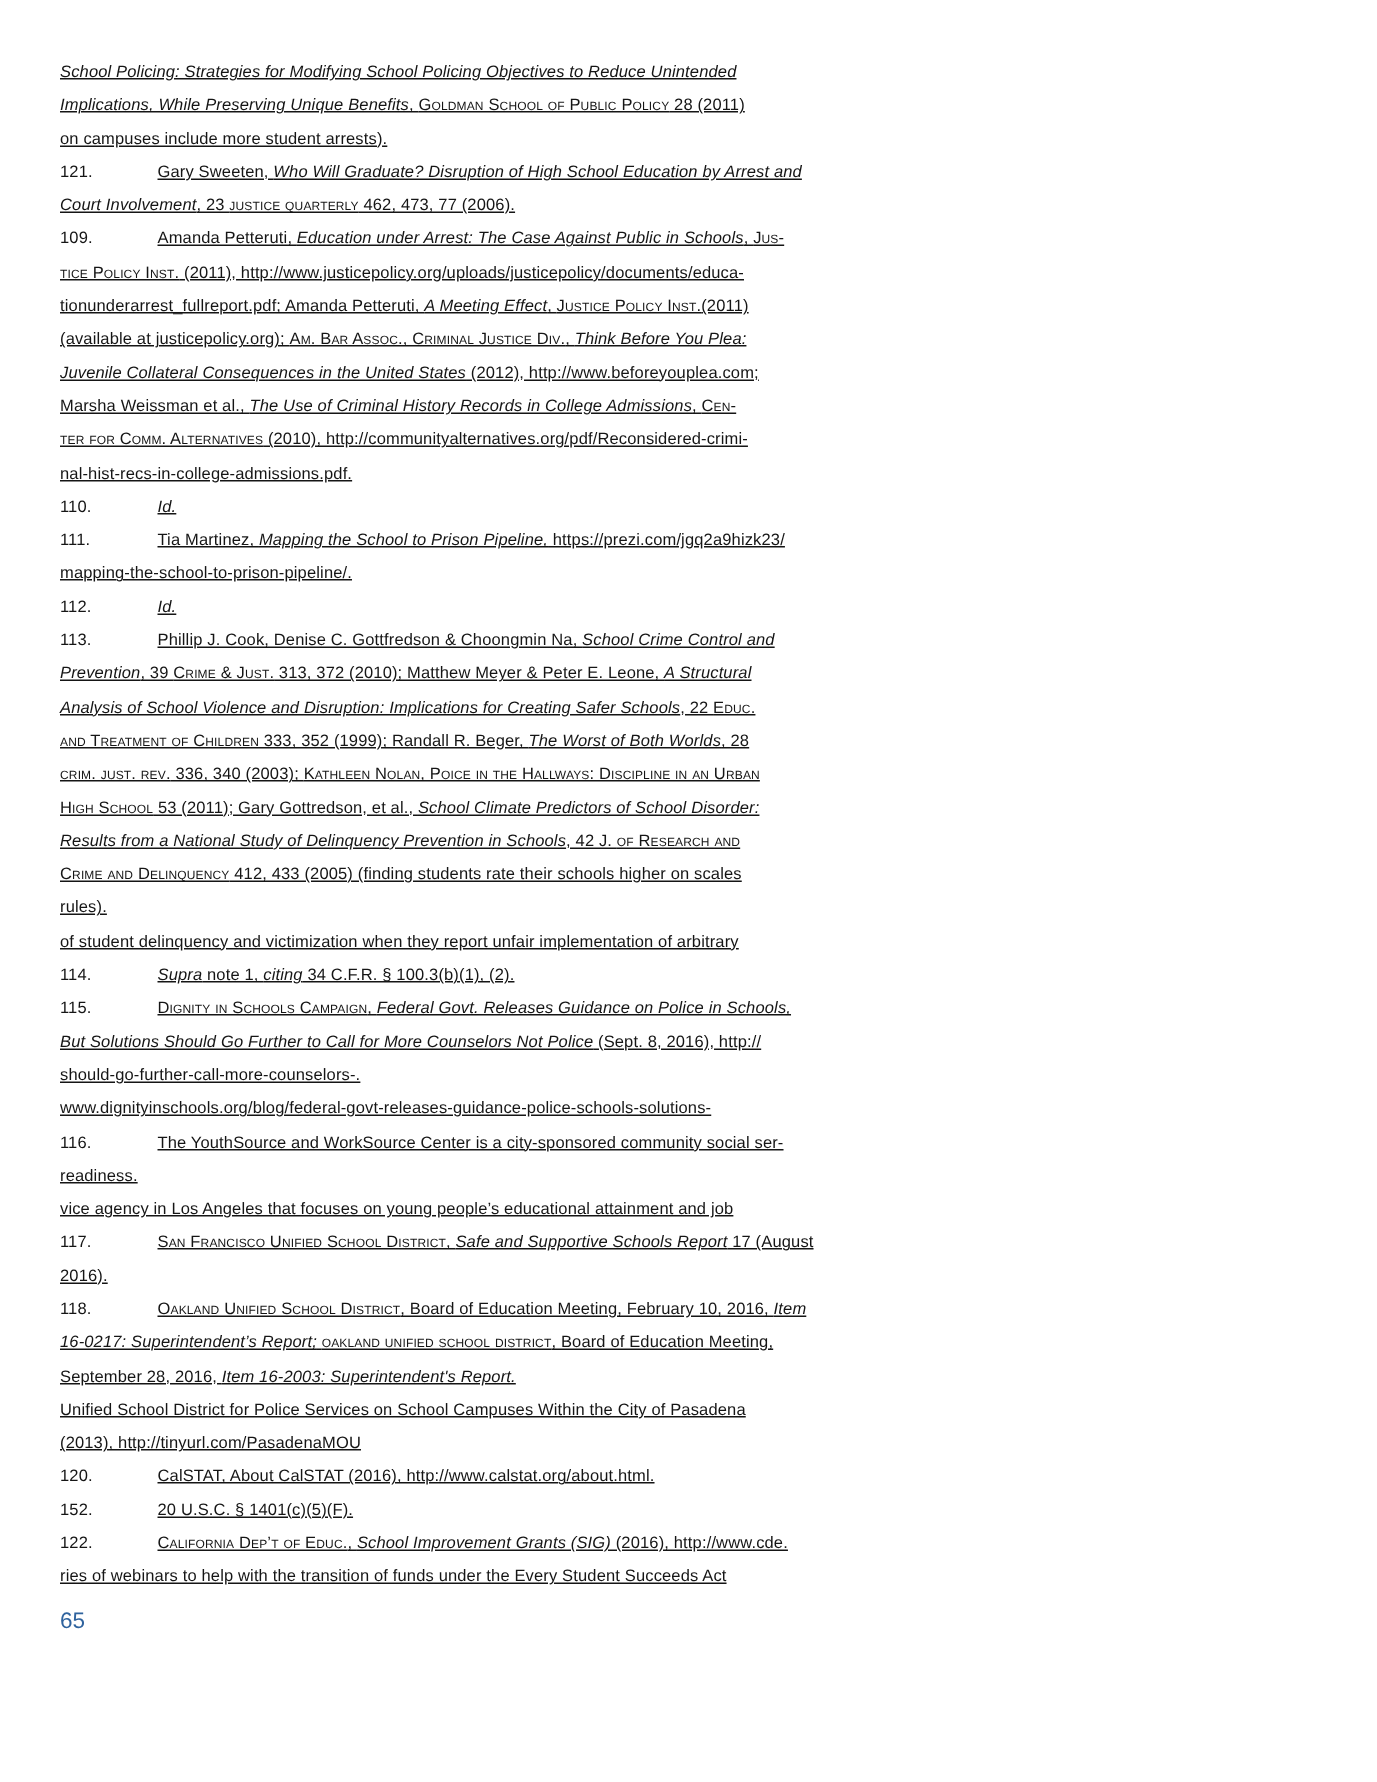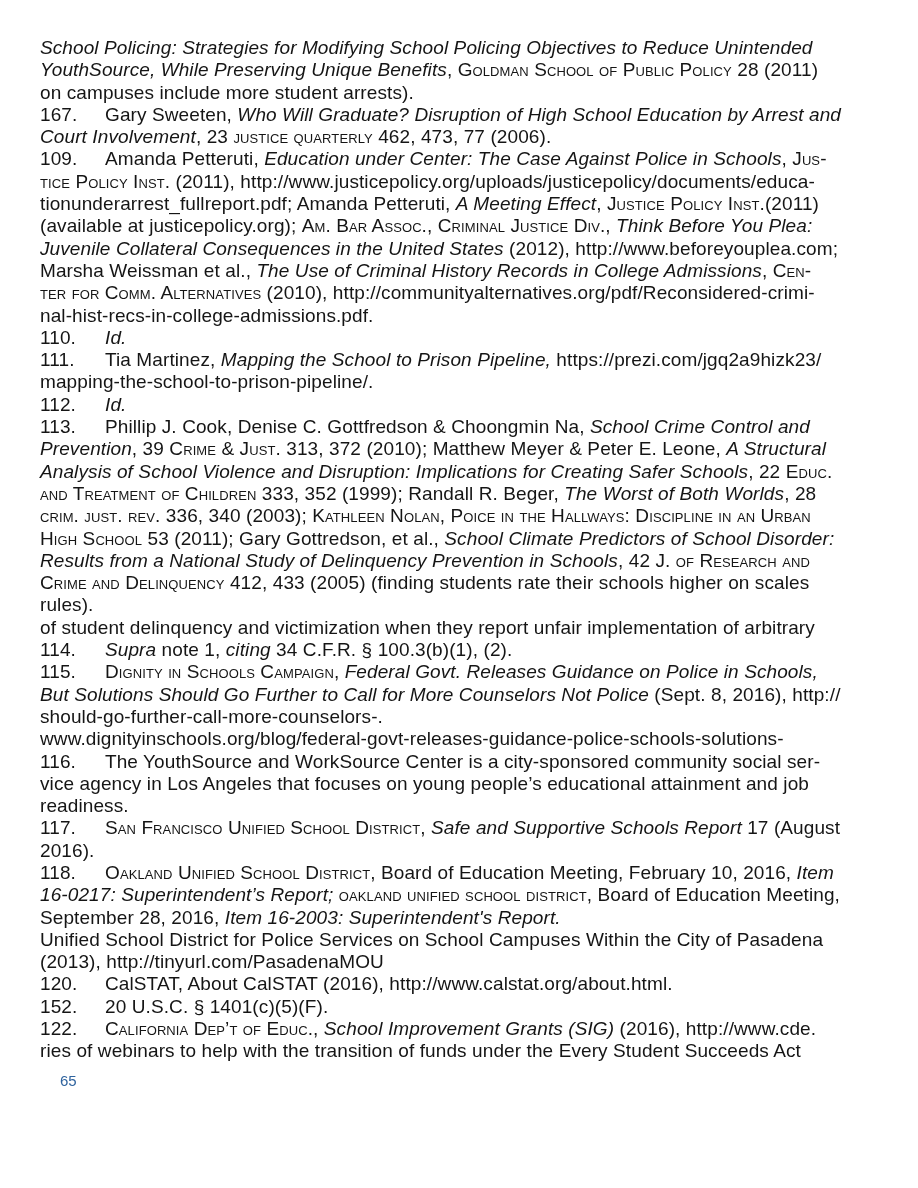--- a/index.html
+++ b/index.html
@@ -12,24 +12,25 @@
     height: 1188px;
     overflow: hidden;
     box-sizing: border-box;
     font-family: "Liberation Sans", "DejaVu Sans", sans-serif;
     color: #151515;
   }
   .page {
     padding: 37px 30px 0 40px;
   }
   .line {
-    font-size: 19px;
+    font-size: 11px;
     line-height: 22.3px;
     white-space: pre;
     letter-spacing: 0.1px;
+    text-decoration: underline;
   }
   .line span.i  { font-style: italic; }
   .line span.sc { font-variant: small-caps; }
   .line span.num {
     display: inline-block;
     width: 65px;
     font-style: normal;
   }
   .footer {
     margin-top: 8px;
@@ -37,25 +38,25 @@
     font-size: 15px;
     line-height: 20px;
   }
 </style>
 </head>
 <body style="background: rgb(255, 255, 255); color: rgb(21, 21, 21);">
 
 <div class="page">
   <div>
       <div class="line"><span class="i">School Policing: Strategies for Modifying School Policing Objectives to Reduce Unintended</span></div>
-      <div class="line"><span class="i">YouthSource, While Preserving Unique Benefits</span><span class="">, </span><span class="sc">Goldman School of Public Policy</span><span class=""> 28 (2011)</span></div>
+      <div class="line"><span class="i">Implications, While Preserving Unique Benefits</span><span class="">, </span><span class="sc">Goldman School of Public Policy</span><span class=""> 28 (2011)</span></div>
       <div class="line"><span class="">on campuses include more student arrests).</span></div>
-      <div class="line"><span class="num">167.</span><span class="">Gary Sweeten, </span><span class="i">Who Will Graduate? Disruption of High School Education by Arrest and</span></div>
+      <div class="line"><span class="num">121.</span><span class="">Gary Sweeten, </span><span class="i">Who Will Graduate? Disruption of High School Education by Arrest and</span></div>
       <div class="line"><span class="i">Court Involvement</span><span class="">, 23 </span><span class="sc">justice quarterly</span><span class=""> 462, 473, 77 (2006).</span></div>
-      <div class="line"><span class="num">109.</span><span class="">Amanda Petteruti, </span><span class="i">Education under Center: The Case Against Police in Schools</span><span class="">, </span><span class="sc">Jus-</span></div>
+      <div class="line"><span class="num">109.</span><span class="">Amanda Petteruti, </span><span class="i">Education under Arrest: The Case Against Public in Schools</span><span class="">, </span><span class="sc">Jus-</span></div>
       <div class="line"><span class="sc">tice Policy Inst.</span><span class=""> (2011), http://www.justicepolicy.org/uploads/justicepolicy/documents/educa-</span></div>
       <div class="line"><span class="">tionunderarrest_fullreport.pdf; Amanda Petteruti, </span><span class="i">A Meeting Effect</span><span class="">, </span><span class="sc">Justice Policy Inst.</span><span class="">(2011)</span></div>
       <div class="line"><span class="">(available at justicepolicy.org); </span><span class="sc">Am. Bar Assoc., Criminal Justice Div.</span><span class="">, </span><span class="i">Think Before You Plea:</span></div>
       <div class="line"><span class="i">Juvenile Collateral Consequences in the United States</span><span class=""> (2012), http://www.beforeyouplea.com;</span></div>
       <div class="line"><span class="">Marsha Weissman et al., </span><span class="i">The Use of Criminal History Records in College Admissions</span><span class="">, </span><span class="sc">Cen-</span></div>
       <div class="line"><span class="sc">ter for Comm. Alternatives</span><span class=""> (2010), http://communityalternatives.org/pdf/Reconsidered-crimi-</span></div>
       <div class="line"><span class="">nal-hist-recs-in-college-admissions.pdf.</span></div>
       <div class="line"><span class="num">110.</span><span class="i">Id.</span></div>
       <div class="line"><span class="num">111.</span><span class="">Tia Martinez, </span><span class="i">Mapping the School to Prison Pipeline,</span><span class=""> https://prezi.com/jgq2a9hizk23/</span></div>
       <div class="line"><span class="">mapping-the-school-to-prison-pipeline/.</span></div>
@@ -69,28 +70,28 @@
       <div class="line"><span class="i">Results from a National Study of Delinquency Prevention in Schools</span><span class="">, 42 J. </span><span class="sc">of Research and</span></div>
       <div class="line"><span class="sc">Crime and Delinquency</span><span class=""> 412, 433 (2005) (finding students rate their schools higher on scales</span></div>
       <div class="line"><span class="">rules).</span></div>
       <div class="line"><span class="">of student delinquency and victimization when they report unfair implementation of arbitrary</span></div>
       <div class="line"><span class="num">114.</span><span class="i">Supra</span><span class=""> note 1, </span><span class="i">citing</span><span class=""> 34 C.F.R. § 100.3(b)(1), (2).</span></div>
       <div class="line"><span class="num">115.</span><span class="sc">Dignity in Schools Campaign</span><span class="">, </span><span class="i">Federal Govt. Releases Guidance on Police in Schools,</span></div>
       <div class="line"><span class="i">But Solutions Should Go Further to Call for More Counselors Not Police</span><span class=""> (Sept. 8, 2016), http://</span></div>
       <div class="line"><span class="">should-go-further-call-more-counselors-.</span></div>
       <div class="line"><span class="">www.dignityinschools.org/blog/federal-govt-releases-guidance-police-schools-solutions-</span></div>
       <div class="line"><span class="num">116.</span><span class="">The YouthSource and WorkSource Center is a city-sponsored community social ser-</span></div>
+      <div class="line"><span class="">readiness.</span></div>
       <div class="line"><span class="">vice agency in Los Angeles that focuses on young people’s educational attainment and job</span></div>
-      <div class="line"><span class="">readiness.</span></div>
       <div class="line"><span class="num">117.</span><span class="sc">San Francisco Unified School District</span><span class="">, </span><span class="i">Safe and Supportive Schools Report</span><span class=""> 17 (August</span></div>
       <div class="line"><span class="">2016).</span></div>
       <div class="line"><span class="num">118.</span><span class="sc">Oakland Unified School District</span><span class="">, Board of Education Meeting, February 10, 2016, </span><span class="i">Item</span></div>
       <div class="line"><span class="i">16-0217: Superintendent’s Report;</span><span class=""> </span><span class="sc">oakland unified school district</span><span class="">, Board of Education Meeting,</span></div>
       <div class="line"><span class="">September 28, 2016, </span><span class="i">Item 16-2003: Superintendent's Report.</span></div>
       <div class="line"><span class="">Unified School District for Police Services on School Campuses Within the City of Pasadena</span></div>
       <div class="line"><span class="">(2013), http://tinyurl.com/PasadenaMOU</span></div>
       <div class="line"><span class="num">120.</span><span class="">CalSTAT, About CalSTAT (2016), http://www.calstat.org/about.html.</span></div>
       <div class="line"><span class="num">152.</span><span class="">20 U.S.C. § 1401(c)(5)(F).</span></div>
       <div class="line"><span class="num">122.</span><span class="sc">California Dep’t of Educ.</span><span class="">, </span><span class="i">School Improvement Grants (SIG)</span><span class=""> (2016), http://www.cde.</span></div>
       <div class="line"><span class="">ries of webinars to help with the transition of funds under the Every Student Succeeds Act</span></div>
     </div>
-  <div class="footer" style="color: rgb(47, 99, 158); margin-left: 20px;">65</div>
+  <div class="footer" style="color: rgb(47, 99, 158);">65</div>
 </div>
 
 </body></html>

